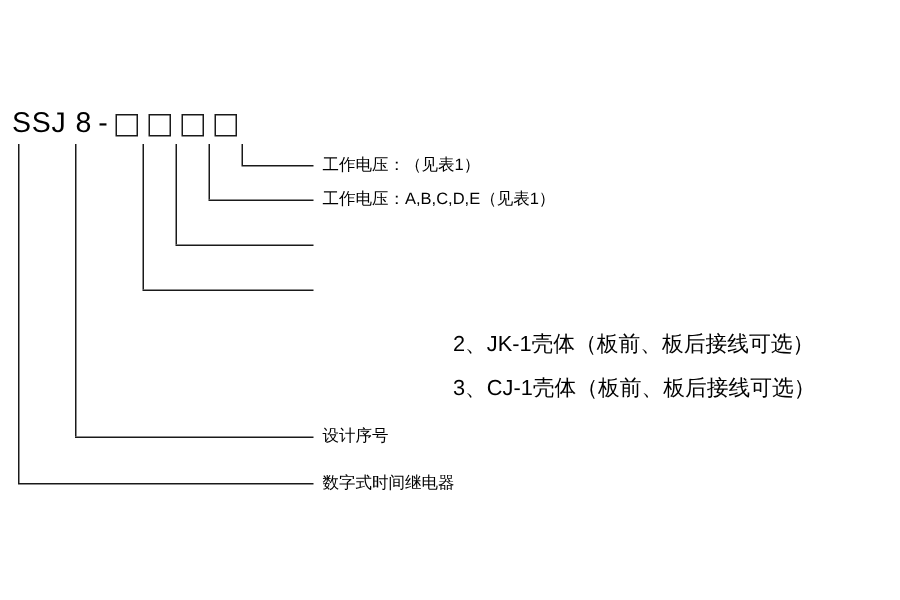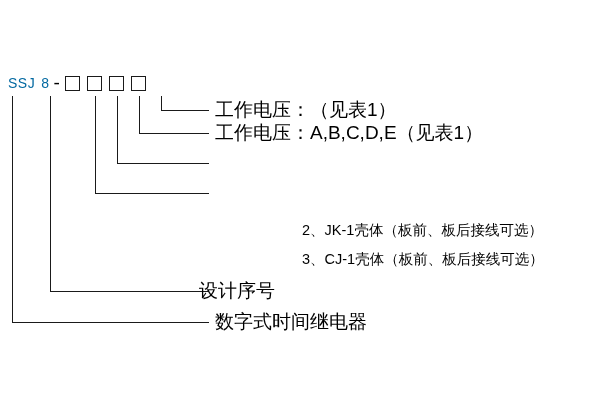--- a/index.html
+++ b/index.html
@@ -21,22 +21,22 @@
   
   .code-row {
     position: absolute;
     left: 8px;
     top: 70px;
     display: flex;
     align-items: center;
     height: 26px;
   }
   .code-text {
-    font-size: 14px;
-    color: #0369a1;
+    font-size: 19px;
+    color: #000000;
     letter-spacing: 0.5px;
     line-height: 26px;
     white-space: pre;
   }
   .code-dash {
     font-size: 19px;
     color: #000000;
     margin: 0 5px 0 4px;
     line-height: 26px;
   }
@@ -55,21 +55,21 @@
     background: #1a1a1a;
   }
   .hline {
     position: absolute;
     height: 1px;
     background: #1a1a1a;
   }
   
   .label {
     position: absolute;
-    font-size: 19px;
+    font-size: 11px;
     color: #000000;
     white-space: nowrap;
     line-height: 18px;
   }
   .label.sub {
     font-size: 14.5px;
     text-align: right;
   }
 </style>
 </head>
@@ -102,16 +102,16 @@
   <div class="vline" style="left:50px; top:96px; height:195px;"></div>
   <div class="hline" style="left:50px; top:291px; width:159px;"></div>
 
   <div class="vline" style="left:12px; top:96px; height:226px;"></div>
   <div class="hline" style="left:12px; top:322px; width:197px;"></div>
 
   <div class="label" style="left:215px; top:101px;">工作电压：（见表1）</div>
   <div class="label" style="left:215px; top:124px;">工作电压：A,B,C,D,E（见表1）</div>
   <div class="label sub" style="left:302px; top:221px;">2、JK-1壳体（板前、板后接线可选）</div>
   <div class="label sub" style="left:302px; top:250px;">3、CJ-1壳体（板前、板后接线可选）</div>
-  <div class="label" style="left:199px; top:282px;">设计序号</div>
+  <div class="label" style="left:215px; top:282px;">设计序号</div>
   <div class="label" style="left:215px; top:313px;">数字式时间继电器</div>
 
 </div>
 
 </body></html>

